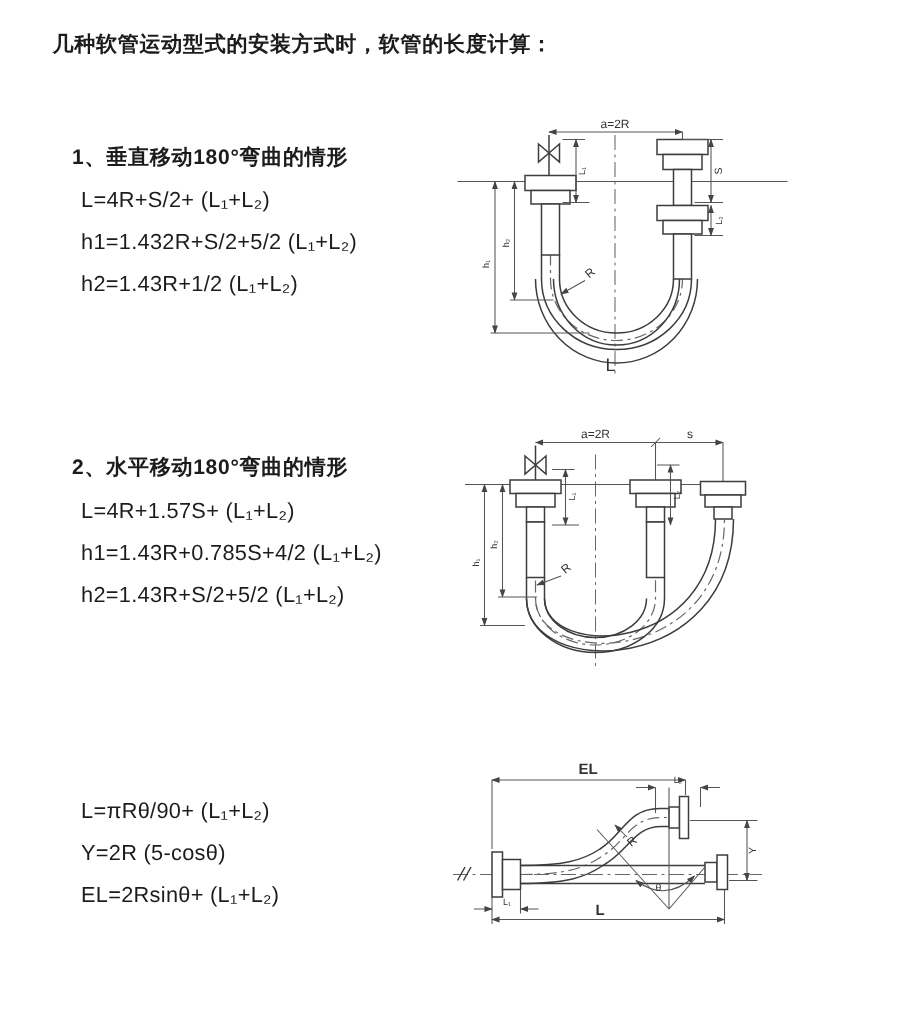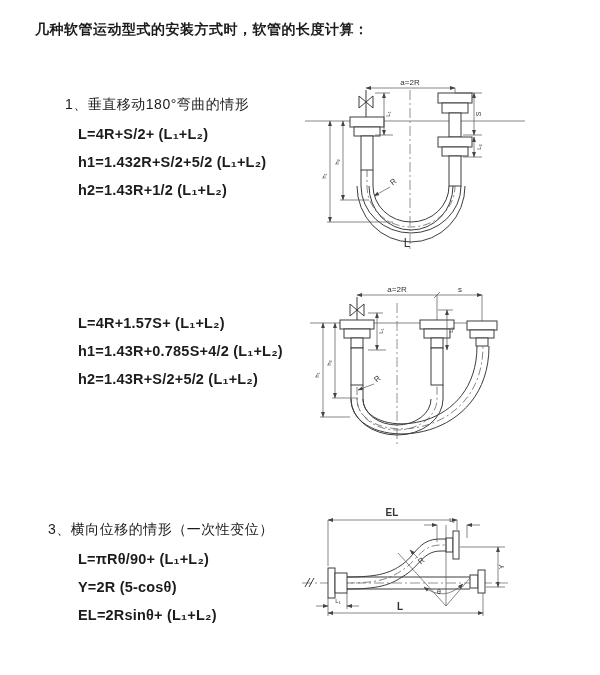--- a/index.html
+++ b/index.html
@@ -1,22 +1,22 @@
 <!DOCTYPE html>
 <html><head>
 <meta charset="utf-8">
 <style>
   html,body{margin:0;padding:0;}
   body{width:600px;height:675px;background:#ffffff;position:relative;overflow:hidden;
        font-family:"Liberation Sans","DejaVu Sans",sans-serif;color:#1c1c1c;}
   .page{position:absolute;inset:0;background:#fff;}
   .title{position:absolute;left:35px;top:21px;font-size:14px;font-weight:bold;letter-spacing:.5px;white-space:nowrap;font-family:Liberation Serif, serif;}
   .section{position:absolute;left:48px;white-space:nowrap;}
-  .sec-heading{font-size:14px;font-weight:normal;letter-spacing:.5px;text-align:center;}
-  .formula{font-size:14.5px;margin-top:12px;margin-left:30px;font-weight:700;letter-spacing:.2px;}
+  .sec-heading{font-size:14px;font-weight:bold;letter-spacing:.5px;}
+  .formula{font-size:14.5px;margin-top:12px;margin-left:6px;font-weight:400;letter-spacing:.2px;}
   .s1{top:96px;} .s2{top:303px;} .s3{top:521px;}
   svg.diag{position:absolute;}
   svg.diag .ln{stroke:#3d3d3d;stroke-width:1;fill:none;}
   svg.diag .fit{stroke:#3d3d3d;stroke-width:1;fill:#fff;}
   svg.diag .dim{stroke:#555;stroke-width:.7;fill:none;}
   svg.diag .cdash{stroke:#666;stroke-width:.7;fill:none;stroke-dasharray:10 3 2 3;}
   svg.diag .hdash{stroke:#666;stroke-width:.8;fill:none;stroke-dasharray:8 3 2 3;}
   svg.diag text{fill:#333;font-family:"Liberation Sans",sans-serif;}
   .fs6{font-size:6px;} .fs7{font-size:7px;} .fs8{font-size:8px;} .fs10{font-size:10px;} .fs12{font-size:12px;}
 </style>
@@ -28,27 +28,27 @@
   <div class="title">几种软管运动型式的安装方式时，软管的长度计算：</div>
 
   <div class="section s1">
     <div class="sec-heading">1、垂直移动180°弯曲的情形</div>
     <div class="formula">L=4R+S/2+ (L₁+L₂)</div>
     <div class="formula">h1=1.432R+S/2+5/2 (L₁+L₂)</div>
     <div class="formula">h2=1.43R+1/2 (L₁+L₂)</div>
   </div>
 
   <div class="section s2">
+    <div class="sec-heading">2、水平移动180°弯曲的情形</div>
     <div class="formula">L=4R+1.57S+ (L₁+L₂)</div>
     <div class="formula">h1=1.43R+0.785S+4/2 (L₁+L₂)</div>
     <div class="formula">h2=1.43R+S/2+5/2 (L₁+L₂)</div>
   </div>
 
   <div class="section s3">
-    <div class="sec-heading">3、横向位移的情形（一次性变位）</div>
     <div class="formula">L=πRθ/90+ (L₁+L₂)</div>
     <div class="formula">Y=2R (5-cosθ)</div>
     <div class="formula">EL=2Rsinθ+ (L₁+L₂)</div>
   </div>
 
   <svg class="diag" style="left:297px;top:70px" width="258" height="192" viewBox="0 0 258 192">
     <defs>
       <marker id="m1" viewBox="0 0 10 10" refX="9" refY="5" markerWidth="8" markerHeight="8" orient="auto-start-reverse">
         <path d="M0,1.5L10,5L0,8.5z" fill="#444"></path>
       </marker>

